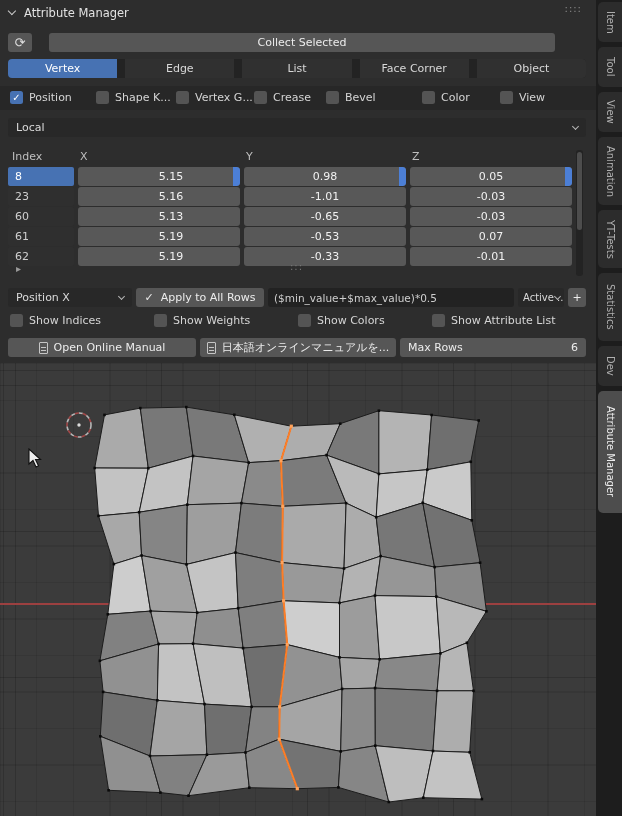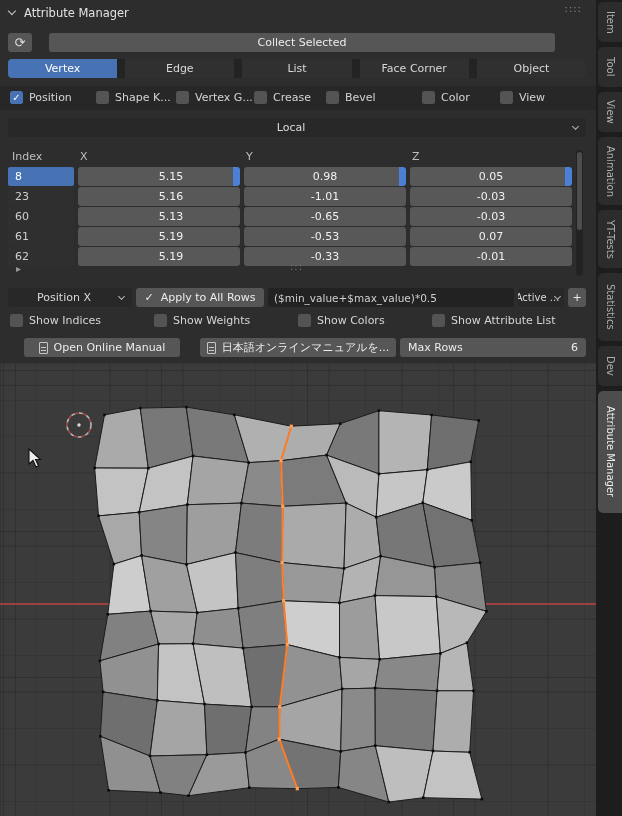--- a/index.html
+++ b/index.html
@@ -22,21 +22,21 @@
   .chev { display:inline-block; border:solid #c8c8c8; border-width:0 1.5px 1.5px 0; padding:2.4px; transform:rotate(45deg); }
   .chev.sm { border-color:#b5b5b5; padding:2px; }
 
   .btn, .iconbtn, .dd, .slider, .numslider, .txtfield {
     position:absolute; height:19px; border-radius:3px;
     display:flex; align-items:center; justify-content:center;
     white-space:nowrap; overflow:hidden; cursor:default;
   }
   .btn { background:#565656; color:#ececec; }
   .iconbtn { background:#565656; color:#dcdcdc; font-size:13px; }
-  .dd { background:#282828; color:#dadada; justify-content:center; padding:0 20px 0 8px; }
+  .dd { background:#282828; color:#dadada; justify-content:flex-start; padding:0 20px 0 8px; }
   .dd .chev { position:absolute; right:8px; top:6px; }
   .txtfield { background:#222222; color:#cfcfcf; justify-content:flex-start; padding:0 6px; font-size:10.5px; }
 
   
   .segrow { position:absolute; left:8px; top:59px; width:578px; height:19px; display:flex; gap:8px; background:#232323; border-radius:4px; overflow:hidden; }
   .seg { flex:1 1 0; display:flex; align-items:center; justify-content:center; background:#303030; color:#d8d8d8; }
   .seg.active { background:#4772b3; color:#ffffff; }
 
   
   .cbband { position:absolute; left:0; top:86px; width:596px; height:24px; background:#272727; }
@@ -260,21 +260,21 @@
     </div>
     <div class="cb" style="left:298px;top:314px">
       <span class="box"></span>
       <span class="cbl">Show Colors</span>
     </div>
     <div class="cb" style="left:432px;top:314px">
       <span class="box"></span>
       <span class="cbl">Show Attribute List</span>
     </div>
 
-    <div class="btn" style="left:24px;top:338px;width:156px">
+    <div class="btn" style="left:8px;top:338px;width:188px">
       <span class="docicon"></span>
       <span>Open Online Manual</span>
     </div>
     <div class="btn" style="left:200px;top:338px;width:196px">
       <span class="docicon"></span>
       <span>日本語オンラインマニュアルを...</span>
     </div>
     <div class="numslider" style="left:400px;top:338px;width:186px">
       <span>Max Rows</span>
       <span>6</span>

